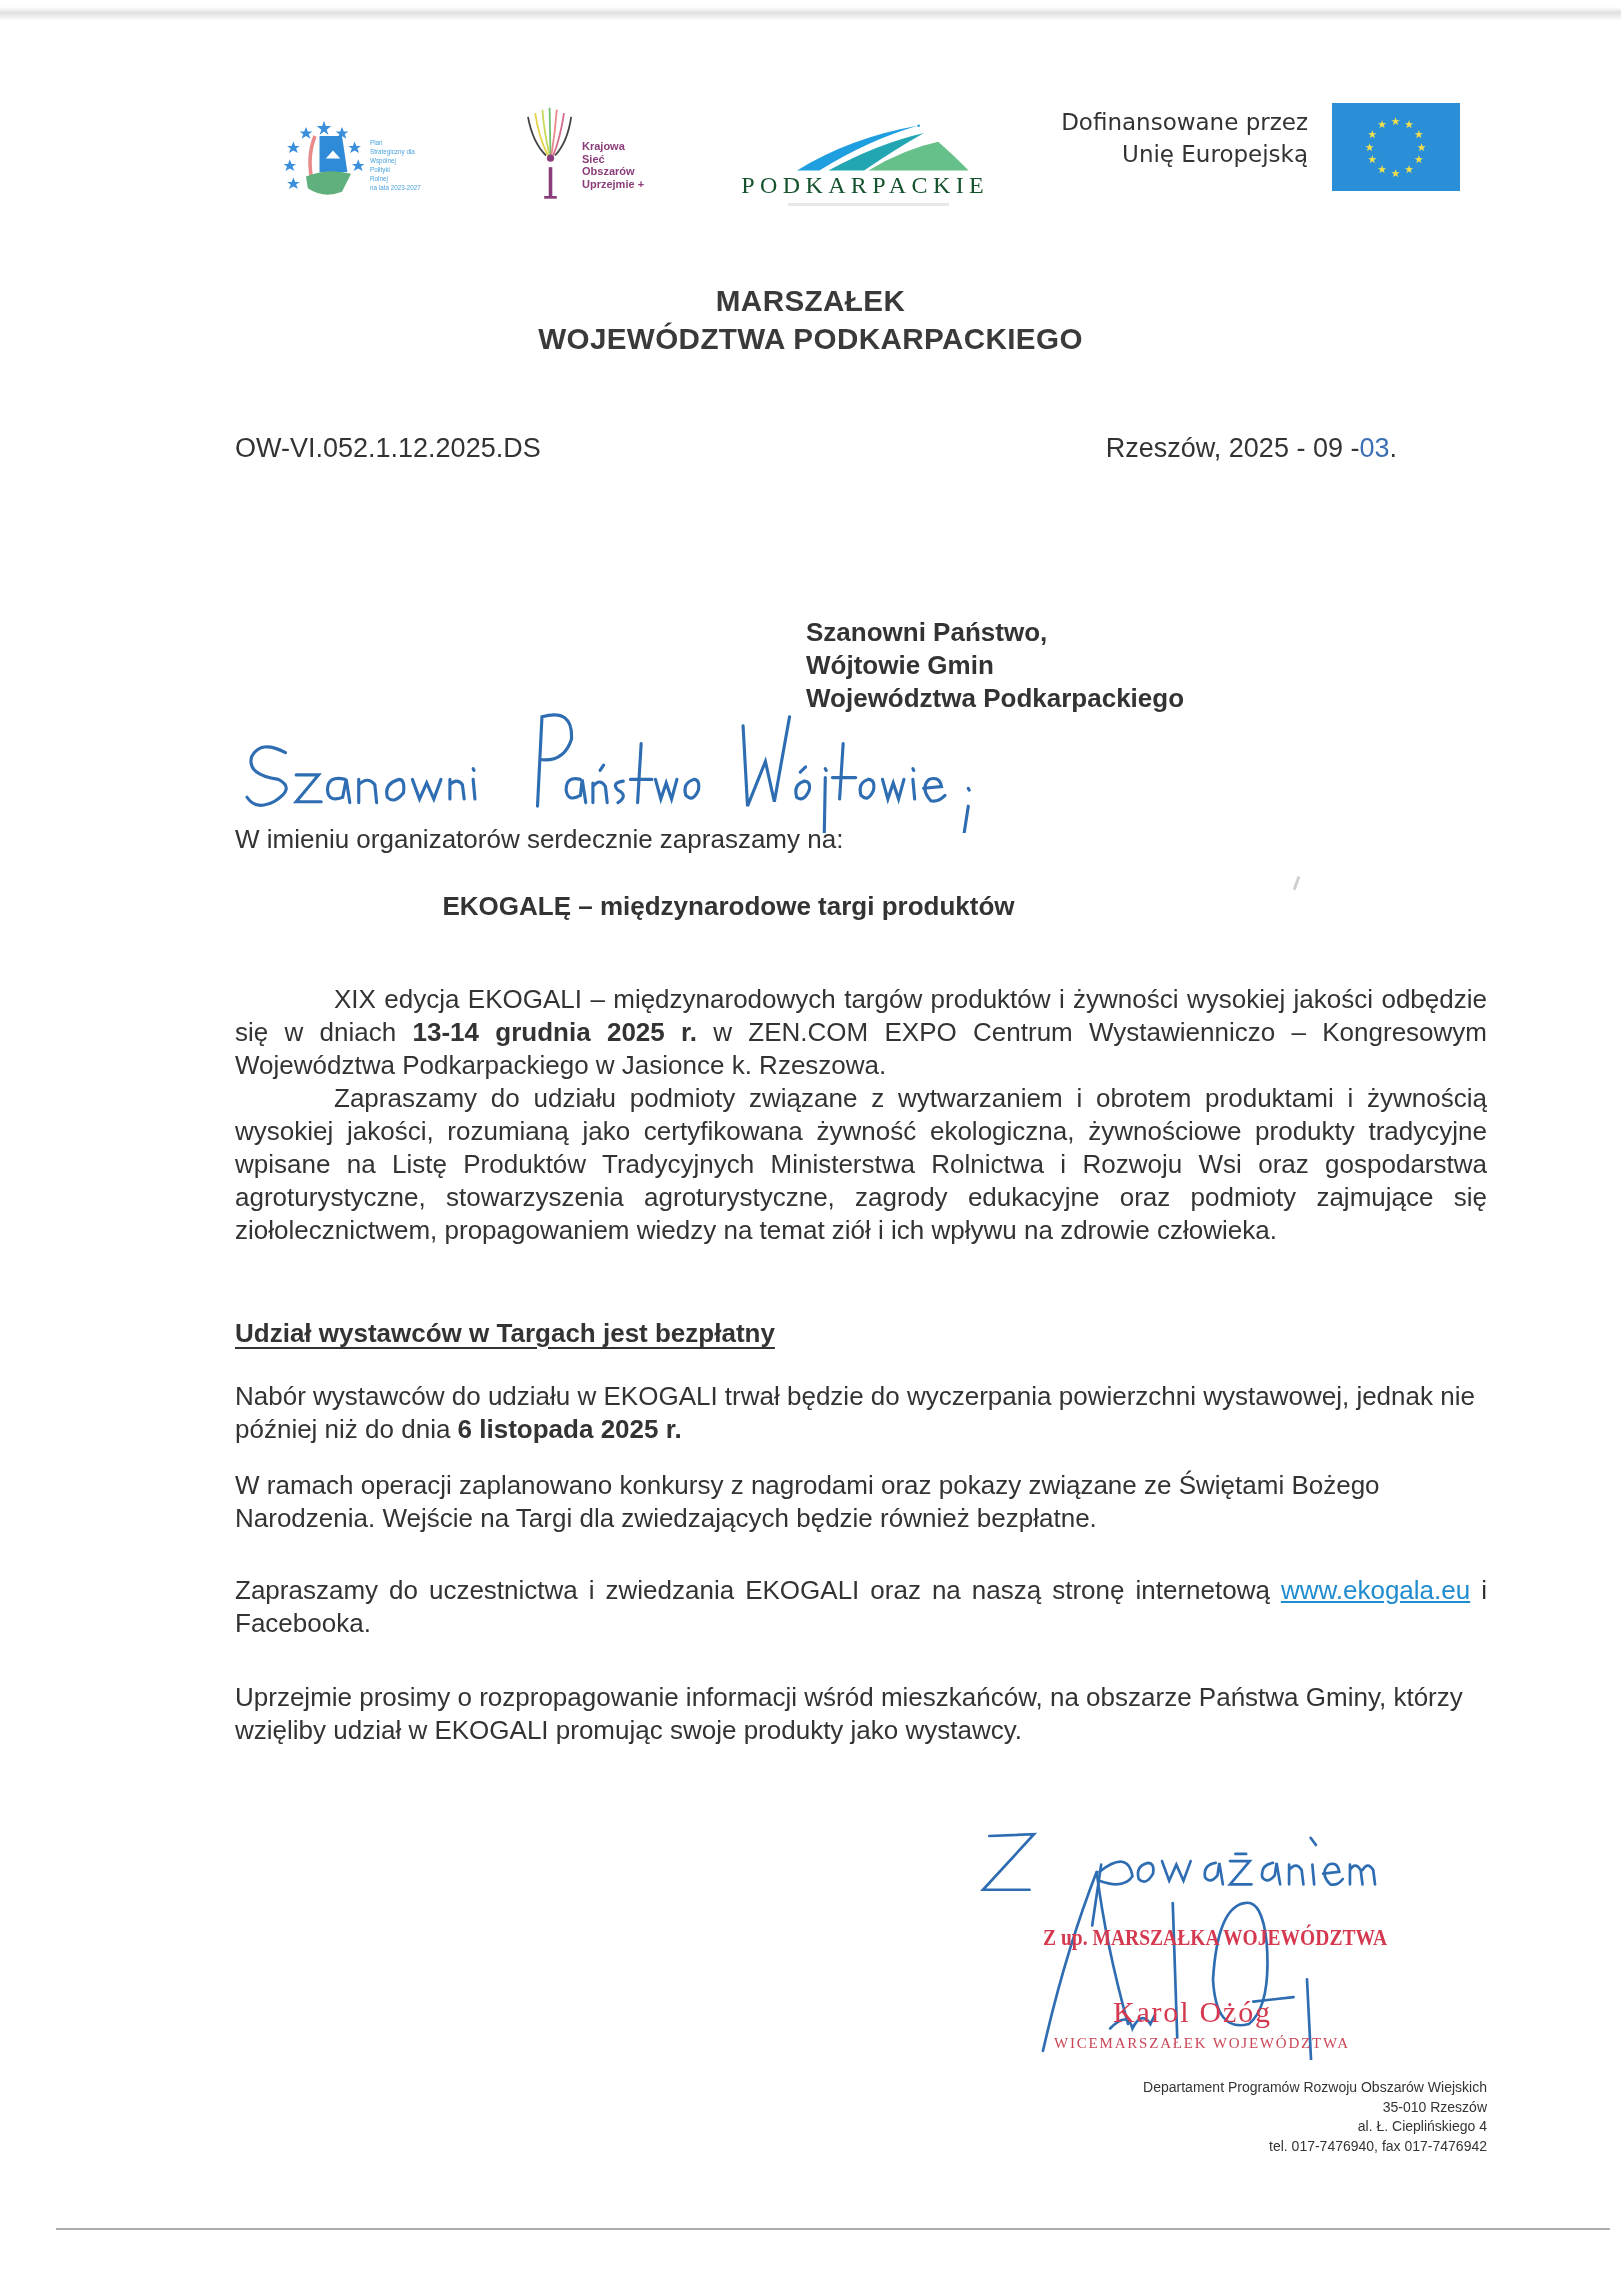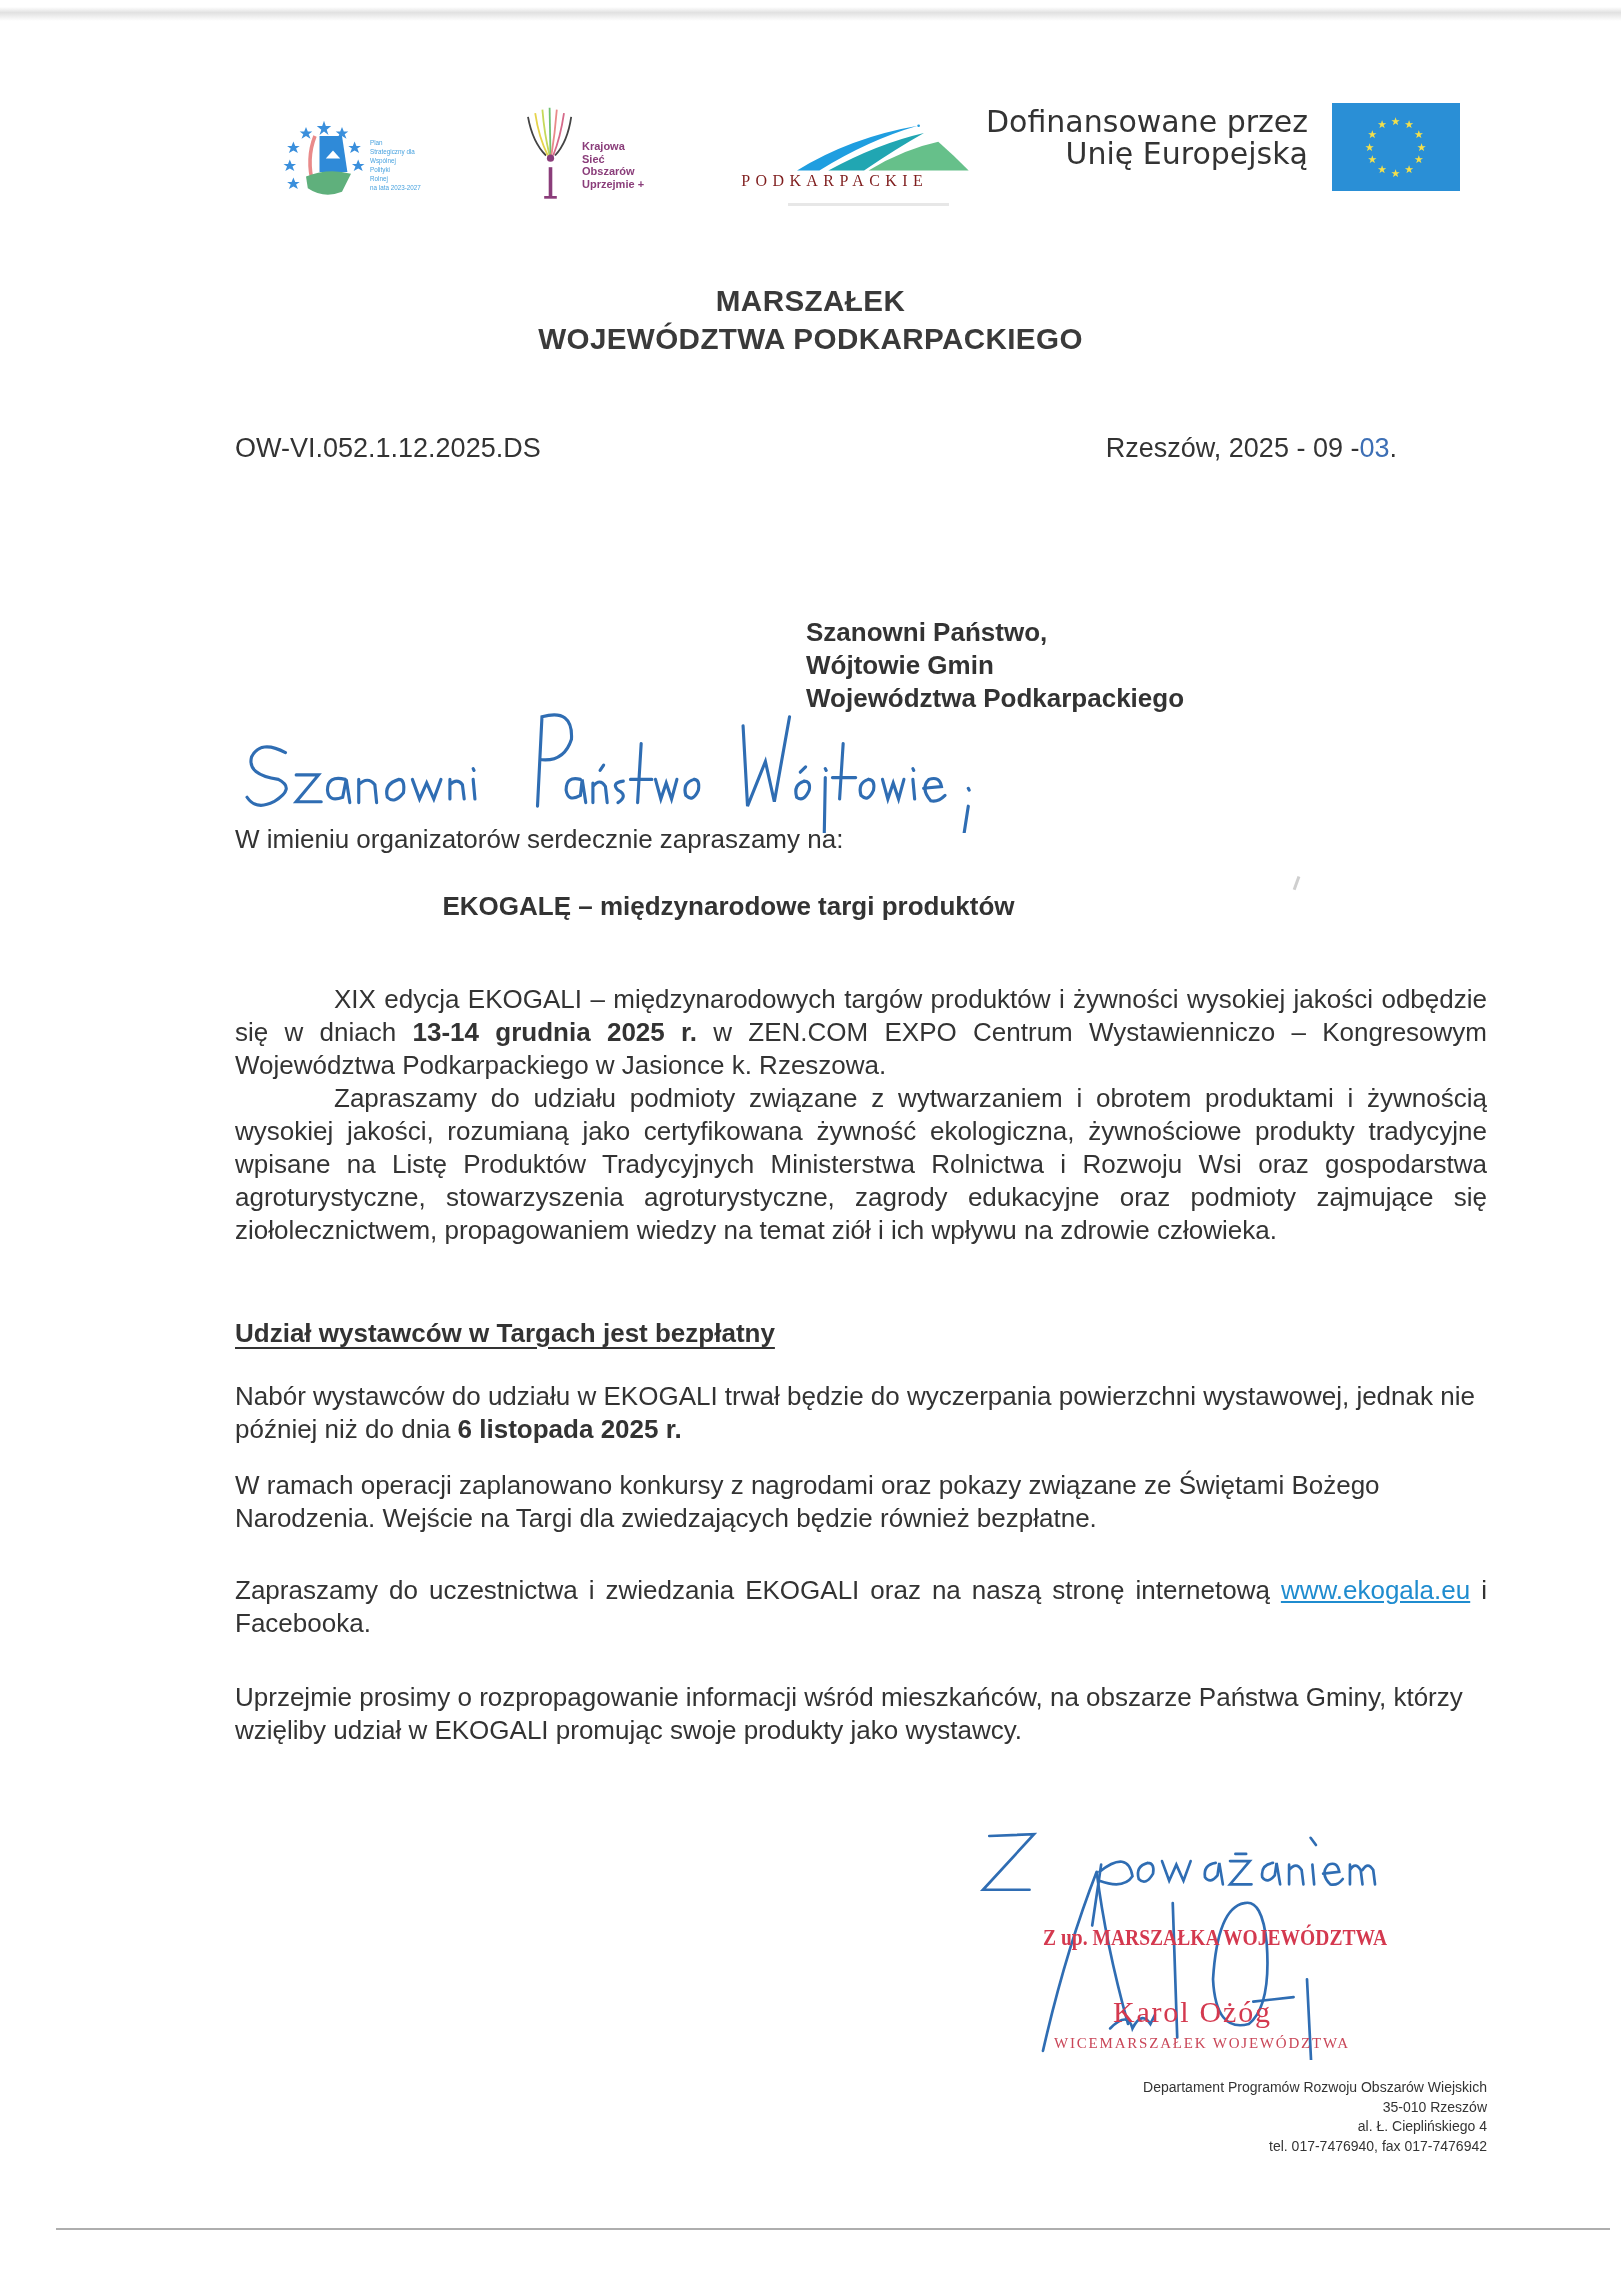--- a/index.html
+++ b/index.html
@@ -11,23 +11,23 @@
   .top-shadow {
     left: 0; top: 7.2px; width: 1621px; height: 14.3px;
     background: linear-gradient(180deg, rgba(0,0,0,0) 0%, rgba(200,200,200,0.55) 40%, rgba(255,255,255,0) 100%);
   }
   
   .logo-psp { left: 279px; top: 118px; width: 179px; height: 81px; }
   .logo-psp-text { position: absolute; left: 91px; top: 19.7px; font-size: 6.3px; line-height: 9px; color: #4aa3df; white-space: pre; }
   .logo-ksow { left: 519px; top: 106px; width: 143px; height: 99px; }
   .logo-ksow-text { position: absolute; left: 63px; top: 34px; font-size: 11px; line-height: 12.5px; color: #8a3d7a; font-weight: bold; }
   .logo-pdk { left: 734px; top: 115px; width: 287px; height: 90px; }
-  .logo-pdk-word { position: absolute; left: 7.2px; top: 57px; font-family: "Liberation Serif", serif; font-size: 16px; letter-spacing: 5.4px; color: #7f1d1d; }
+  .logo-pdk-word { position: absolute; left: 7.2px; top: 57px; font-family: "Liberation Serif", serif; font-size: 24px; letter-spacing: 5.4px; color: #14532d; }
   .logo-pdk-sub { position: absolute; left: 54px; top: 88px; width: 161px; height: 2.7px; background: #e7e7e7; }
-  .eu-text { right: 313px; top: 106px; text-align: right; font-family: "DejaVu Sans", sans-serif; font-size: 30px; line-height: 32px; color: #333; }
+  .eu-text { right: 313px; top: 106px; text-align: right; font-family: "DejaVu Sans", sans-serif; font-size: 23px; line-height: 32px; color: #333; }
   .eu-flag { left: 1332px; top: 103px; width: 128px; height: 88px; background: #2a8fd6; }
   
   .heading { left: 0; width: 1621px; text-align: center; font-weight: bold; font-size: 29.6px; color: #3a3a3a; letter-spacing: 0.4px; }
   .h1 { top: 284px; }
   .h2 { top: 322px; }
   .ref { left: 235px; top: 433px; font-size: 27px; color: #333; }
   .date { right: 224px; top: 433px; font-size: 27px; color: #333; }
   .date .hand { color: #3d6fb5; font-family: Liberation Sans, sans-serif; font-size: 27px; }
   
   .addressee { left: 806px; top: 616px; font-weight: bold; font-size: 26px; line-height: 33px; color: #333; }

